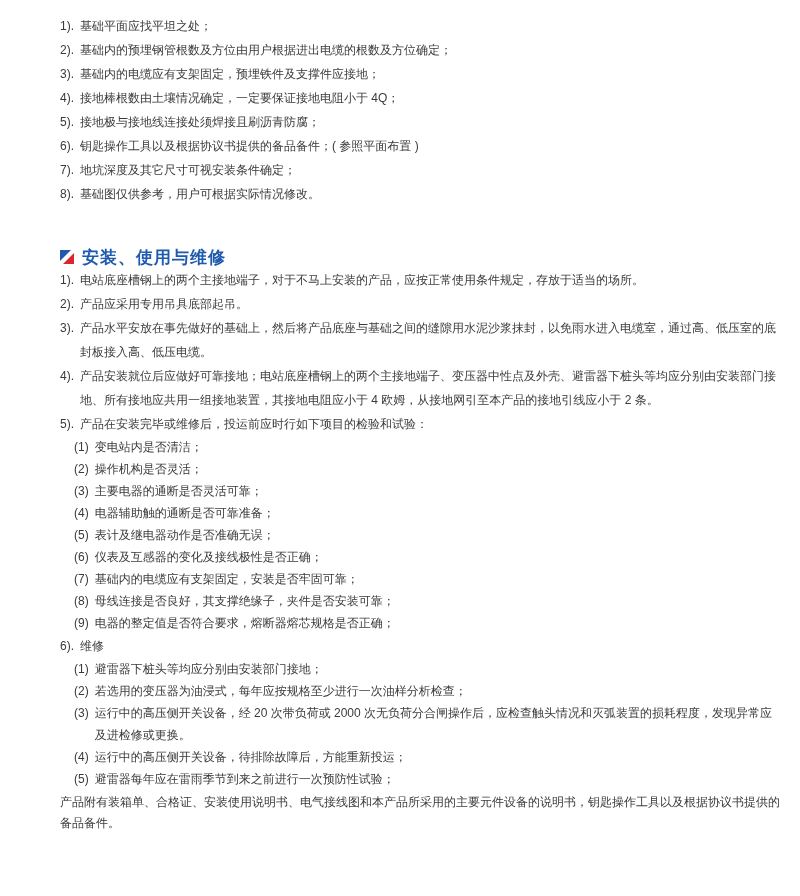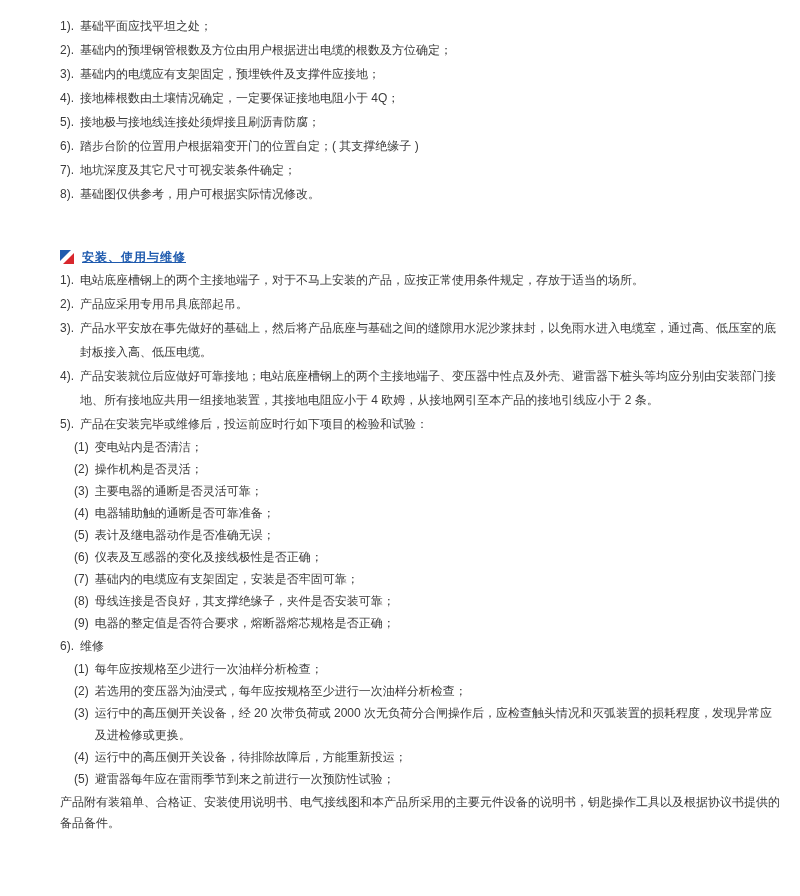--- a/index.html
+++ b/index.html
@@ -41,25 +41,24 @@
     height: 22px;
   }
   .section-icon {
     width: 14px;
     height: 14px;
     margin-right: 8px;
     flex: 0 0 auto;
   }
   .section-title {
     margin: 0;
-    font-size: 12px;
+    font-size: 17px;
     font-weight: bold;
     color: #1e5aae;
     letter-spacing: 1px;
-    text-decoration: underline;
   }
   .intro {
     margin: 16px 0 4px 0;
     line-height: 24px;
   }
   .install-list .row { line-height: 24px; }
 
   .check-list {
     padding-left: 14px;
   }
@@ -96,21 +95,21 @@
     <div class="row">
       <span class="marker">4).</span>
       <span class="text">接地棒根数由土壤情况确定，一定要保证接地电阻小于 4Q；</span>
     </div>
     <div class="row">
       <span class="marker">5).</span>
       <span class="text">接地极与接地线连接处须焊接且刷沥青防腐；</span>
     </div>
     <div class="row">
       <span class="marker">6).</span>
-      <span class="text">踏步台阶的位置用户根据箱变开门的位置自定；( 其支撑绝缘子 )</span>
+      <span class="text">钥匙操作工具以及根据协议书提供的备品备件；( 参照平面布置 )</span>
     </div>
     <div class="row">
       <span class="marker">7).</span>
       <span class="text">地坑深度及其它尺寸可视安装条件确定；</span>
     </div>
     <div class="row">
       <span class="marker">8).</span>
       <span class="text">基础图仅供参考，用户可根据实际情况修改。</span>
     </div>
   </div>
@@ -187,21 +186,21 @@
   </div>
 
   <div class="row">
     <span class="marker">6).</span>
     <span class="text">维修</span>
   </div>
 
   <div class="maintenance-list">
     <div class="row">
       <span class="marker">(1)</span>
-      <span class="text">每年应按规格至少进行一次油样分析检查；</span>
+      <span class="text">避雷器下桩头等均应分别由安装部门接地；</span>
     </div>
     <div class="row">
       <span class="marker">(2)</span>
       <span class="text">若选用的变压器为油浸式，每年应按规格至少进行一次油样分析检查；</span>
     </div>
     <div class="row">
       <span class="marker">(3)</span>
       <span class="text">运行中的高压侧开关设备，经 20 次带负荷或 2000 次无负荷分合闸操作后，应检查触头情况和灭弧装置的损耗程度，发现异常应及进检修或更换。</span>
     </div>
     <div class="row">

